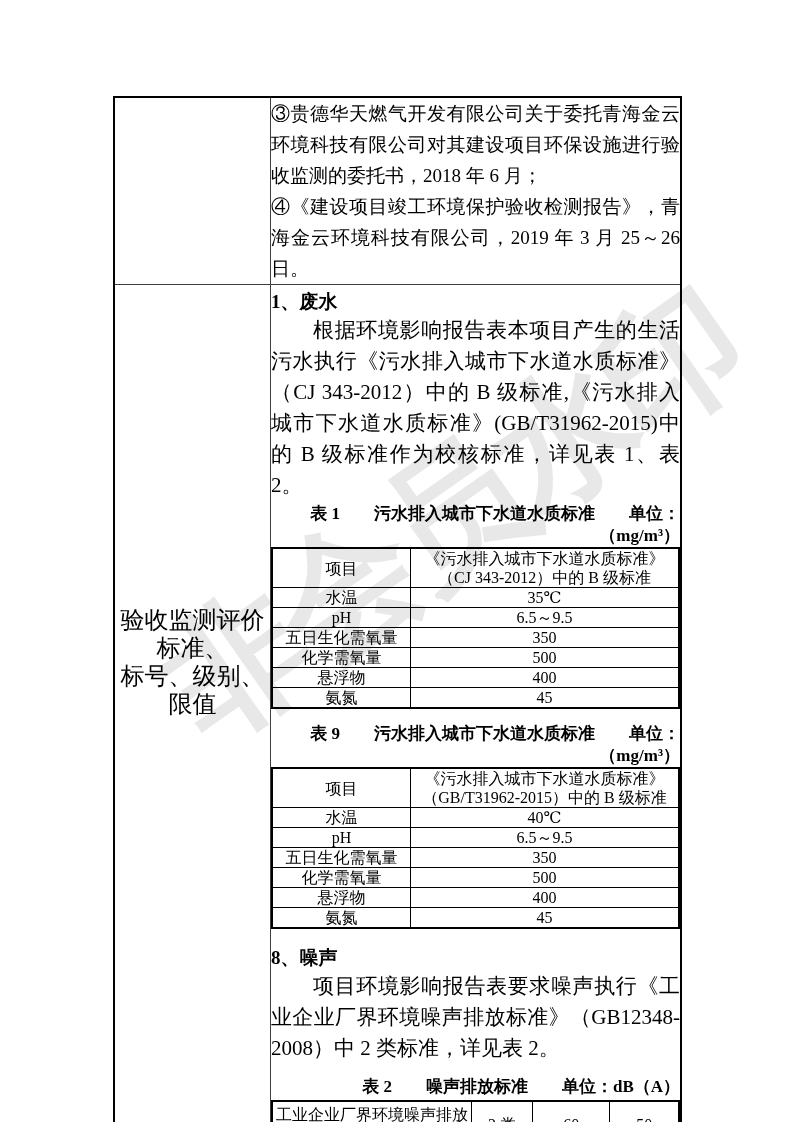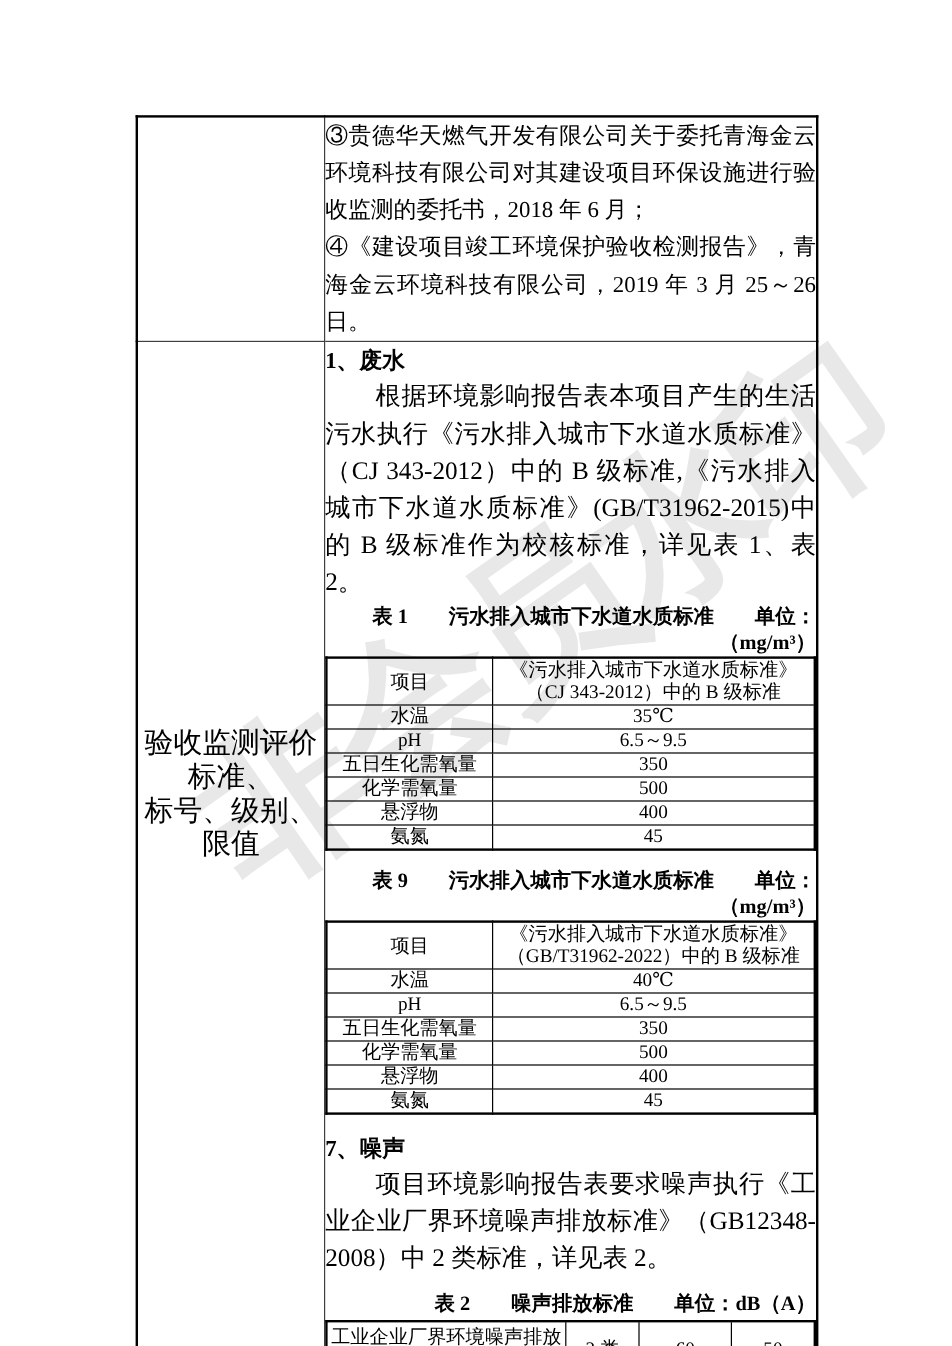--- a/index.html
+++ b/index.html
@@ -153,21 +153,21 @@
           <table class="wtbl">
             <colgroup>
                 <col class="c1">
                 <col>
               </colgroup>
             <tbody>
               <tr class="hdr">
                 <td>项目</td>
                 <td>
                   <div>《污水排入城市下水道水质标准》</div>
-                  <div>（GB/T31962-2022）中的 B 级标准</div>
+                  <div>（GB/T31962-2015）中的 B 级标准</div>
                 </td>
               </tr>
               <tr class="r">
                 <td>水温</td>
                 <td>40℃</td>
               </tr>
               <tr class="r">
                 <td>pH</td>
                 <td>6.5～9.5</td>
               </tr>
@@ -183,21 +183,21 @@
                 <td>悬浮物</td>
                 <td>400</td>
               </tr>
               <tr class="r">
                 <td>氨氮</td>
                 <td>45</td>
               </tr>
             </tbody>
           </table>
 
-          <div class="sec-heading noise-h">7、噪声</div>
+          <div class="sec-heading noise-h">8、噪声</div>
           <p class="para">项目环境影响报告表要求噪声执行《工业企业厂界环境噪声排放标准》（GB12348-2008）中 2 类标准，详见表 2。</p>
 
           <div class="tbl-title noise-t">表 2　　噪声排放标准　　单位：dB（A）</div>
           <table class="ntbl">
             <colgroup>
                 <col class="n1">
                 <col class="n2">
                 <col class="n3">
                 <col class="n4">
               </colgroup>

